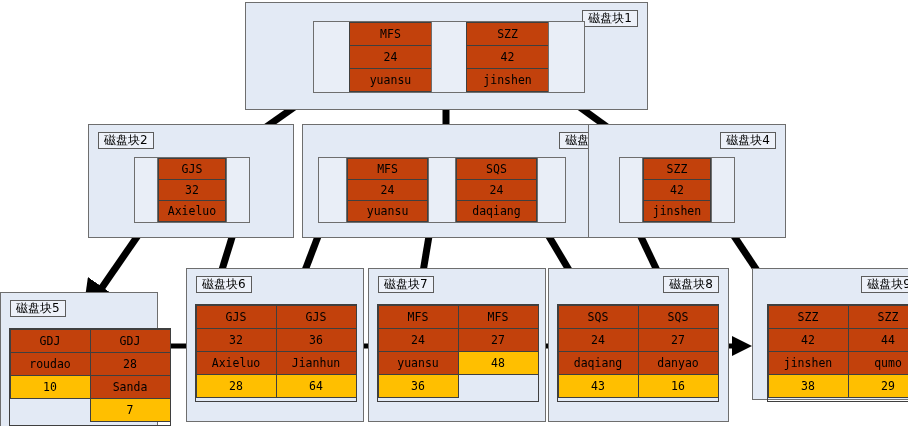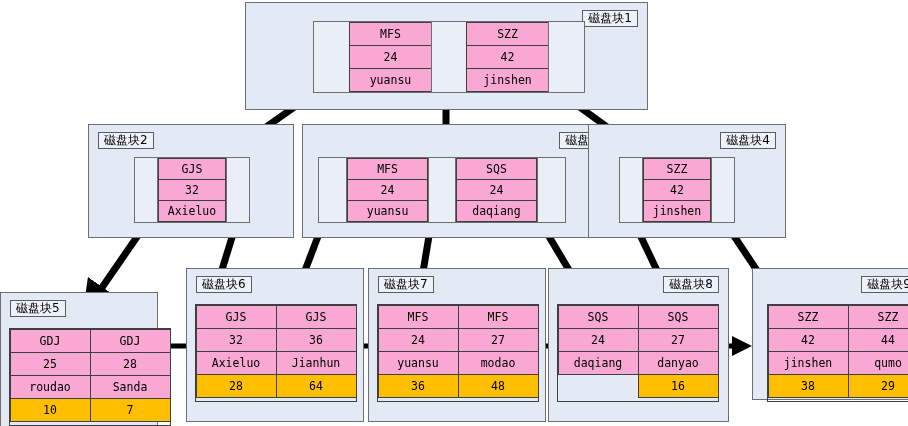--- a/index.html
+++ b/index.html
@@ -64,21 +64,21 @@
     border-left: 1px solid #6e6e6e;
   }
   .keycol {
     width: 86px;
     display: flex;
     flex-direction: column;
     box-sizing: border-box;
   }
   .cell {
     flex: 1 1 0;
-    background: #f9a8d4;
+    background: #c2410c;
     border: 1px solid #3f3f3f;
     margin: -0.5px;
     box-sizing: border-box;
     display: flex;
     align-items: center;
     justify-content: center;
     font-family: "DejaVu Sans Mono", "Liberation Mono", monospace;
     font-size: 11.5px;
     color: #000;
     white-space: nowrap;
@@ -222,21 +222,20 @@
       </div>
       <div class="ptr last" style="width:29px"></div>
     </div>
   </div>
 
   <div class="disk-panel" style="left:0; top:268px; width:158px; height:154px;margin-top:24px;">
     <div class="disk-tag left">磁盘块5</div>
     <div class="leaf" style="left:8px; top:35px; width:162px; height:98px;">
       <div class="lcol" style="width:81px">
         <div class="cell">GDJ</div>
-        <div class="cell">25</div>
         <div class="cell">roudao</div>
         <div class="cell val">10</div>
       </div>
       <div class="lcol" style="width:81px">
         <div class="cell">GDJ</div>
         <div class="cell">28</div>
         <div class="cell">Sanda</div>
         <div class="cell val">7</div>
       </div>
     </div>
@@ -265,33 +264,33 @@
     <div class="leaf" style="left:8px; top:35px; width:162px; height:98px;">
       <div class="lcol" style="width:81px">
         <div class="cell">MFS</div>
         <div class="cell">24</div>
         <div class="cell">yuansu</div>
         <div class="cell val">36</div>
       </div>
       <div class="lcol" style="width:81px">
         <div class="cell">MFS</div>
         <div class="cell">27</div>
-        <div class="cell">modao</div>
         <div class="cell val">48</div>
       </div>
     </div>
   </div>
 
   <div class="disk-panel" style="left:548px; top:268px; width:181px; height:154px;">
     <div class="disk-tag right">磁盘块8</div>
     <div class="leaf" style="left:8px; top:35px; width:162px; height:98px;">
       <div class="lcol" style="width:81px">
         <div class="cell">SQS</div>
         <div class="cell">24</div>
         <div class="cell">daqiang</div>
+        <div class="cell val">43</div>
       </div>
       <div class="lcol" style="width:81px">
         <div class="cell">SQS</div>
         <div class="cell">27</div>
         <div class="cell">danyao</div>
         <div class="cell val">16</div>
       </div>
     </div>
   </div>
 

